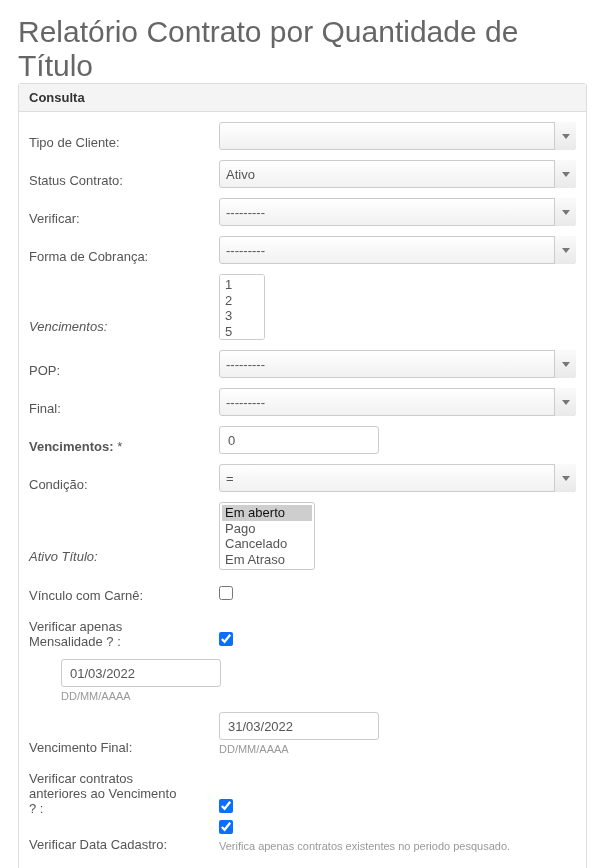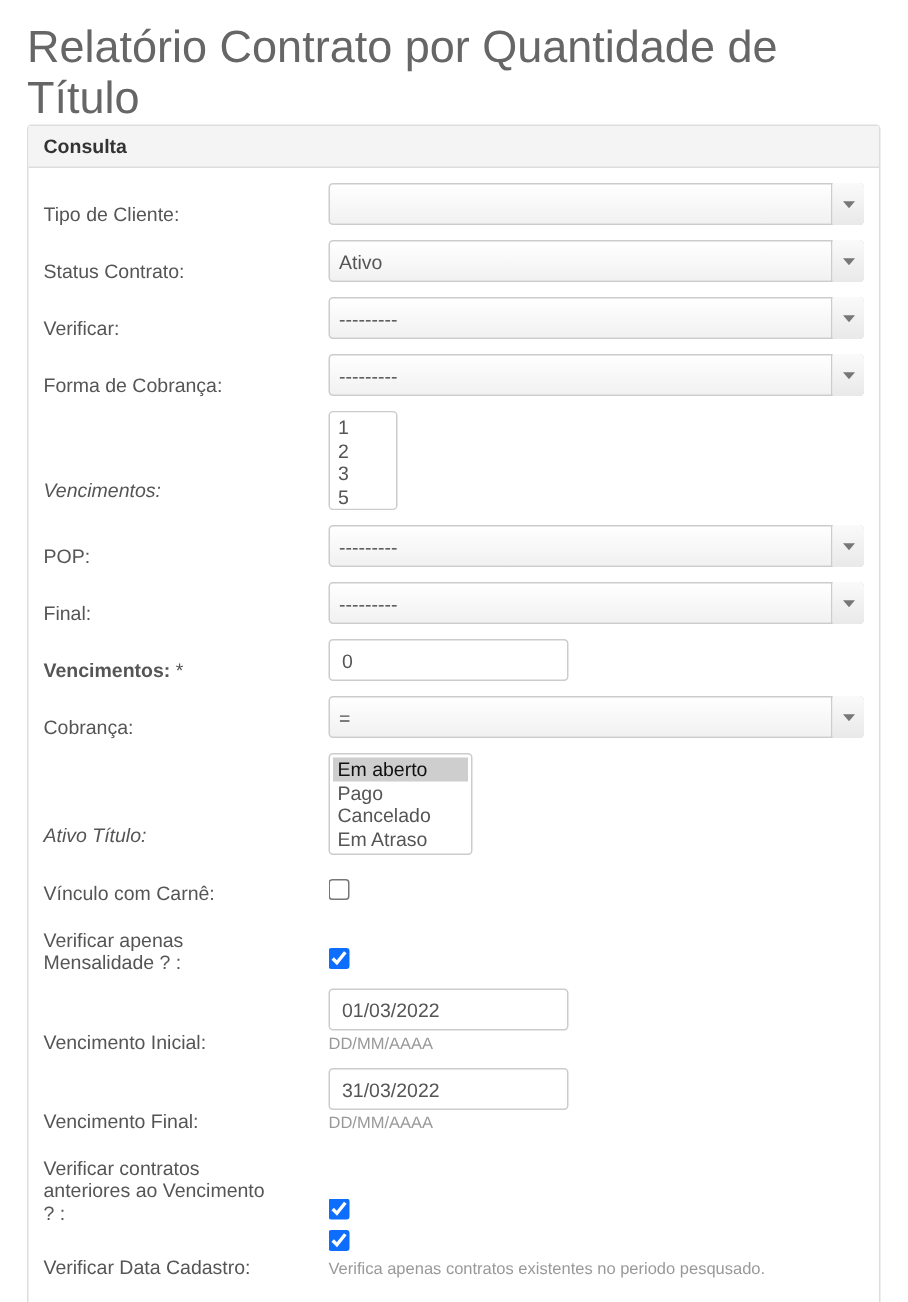--- a/index.html
+++ b/index.html
@@ -241,21 +241,21 @@
     </div>
 
     <div class="form-row">
       <label class="req"><span>Vencimentos:</span> <span class="star">*</span></label>
       <div class="control">
         <input class="text short" type="text" value="0" style="">
       </div>
     </div>
 
     <div class="form-row">
-      <label>Cobrança:</label>
+      <label>Condição:</label>
       <div class="control">
         <div class="dd-wrap">
           <select class="dropdown">
             <option>=</option>
           </select>
           <span class="dd-caret">
               <svg viewBox="0 0 10 6">
                 <path d="M0 0l5 6 5-6z"></path>
               </svg>
             </span>
@@ -283,21 +283,20 @@
     </div>
 
     <div class="form-row">
       <label>Verificar apenas Mensalidade ? :</label>
       <div class="control" style="padding-top:10px;">
         <input type="checkbox" checked="" style="">
       </div>
     </div>
 
     <div class="form-row">
-      <label>Vencimento Inicial:</label>
       <div class="control">
         <input class="text short" type="text" value="01/03/2022" style="">
         <div class="help">DD/MM/AAAA</div>
       </div>
     </div>
 
     <div class="form-row">
       <label>Vencimento Final:</label>
       <div class="control">
         <input class="text short" type="text" value="31/03/2022" style="">

